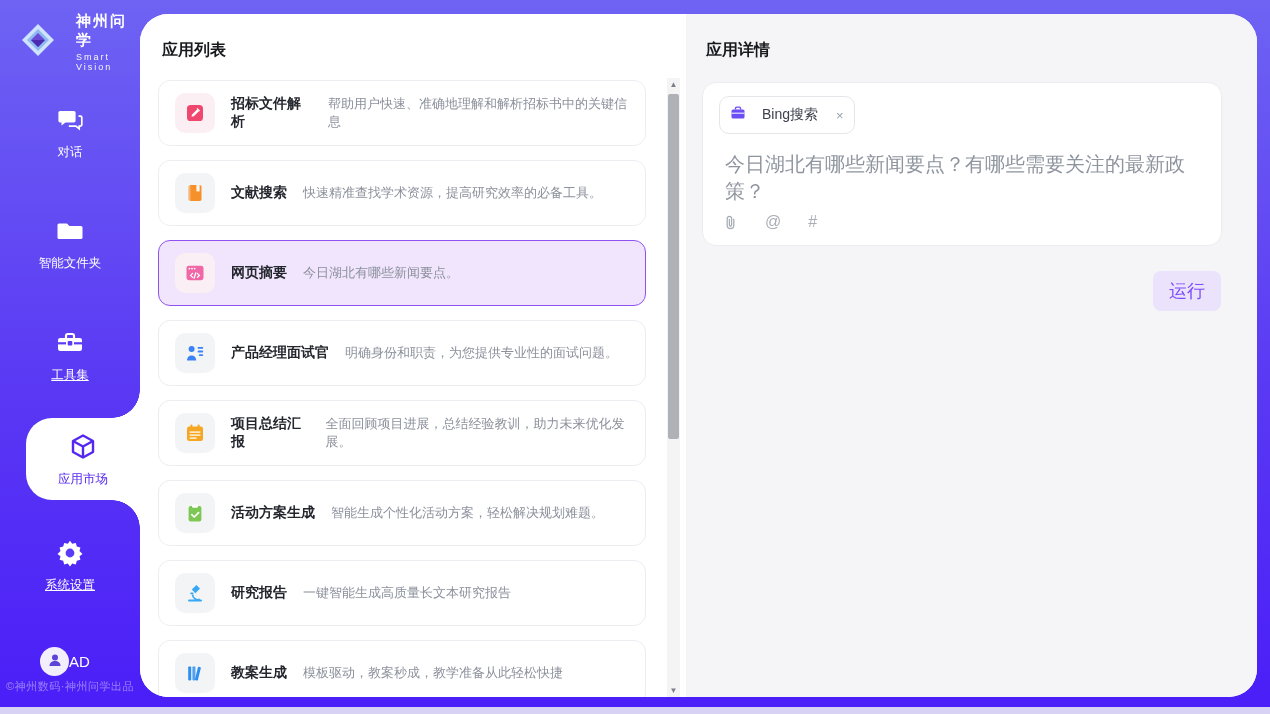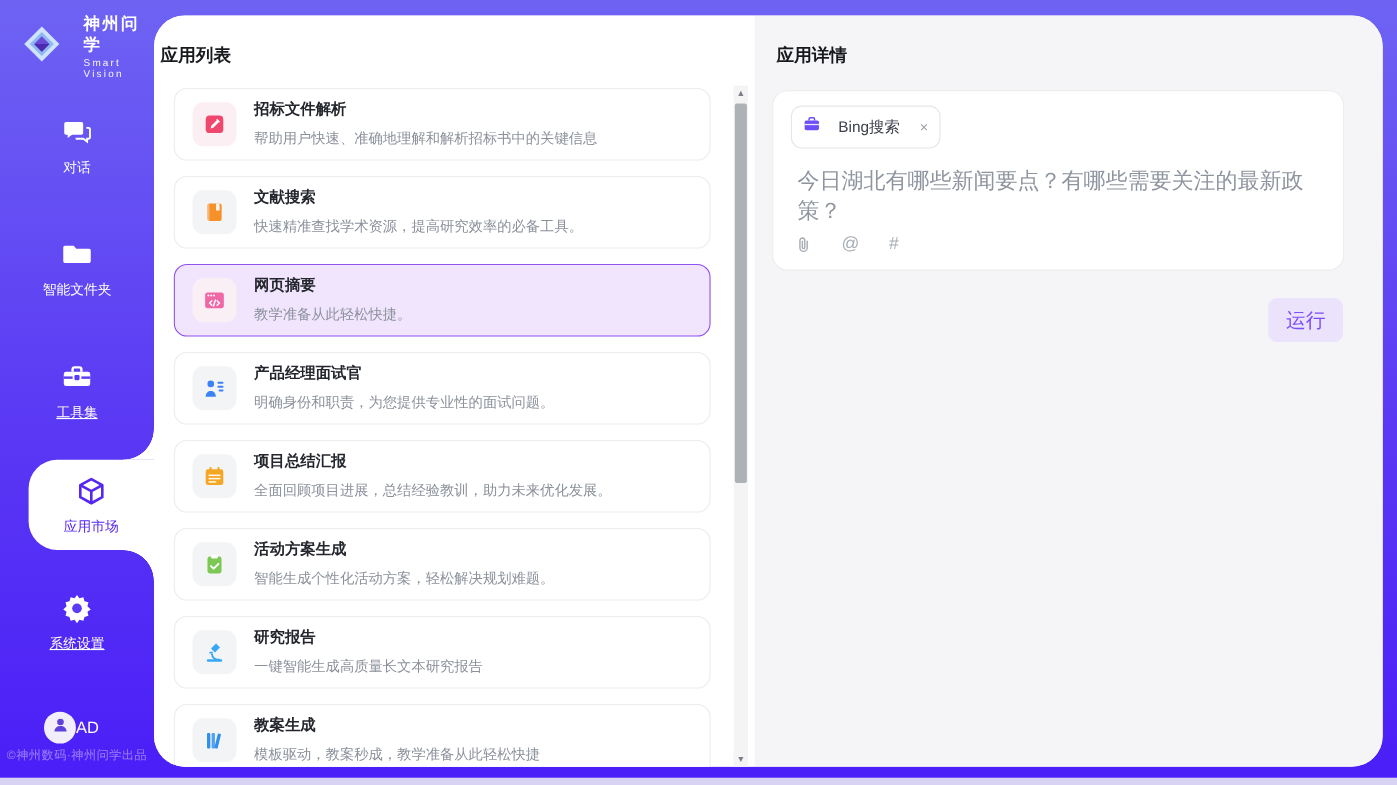--- a/index.html
+++ b/index.html
@@ -45,31 +45,31 @@
   .side-footer { position:absolute; left:0; top:679px; width:140px; text-align:center;
     font-size:11px; color:rgba(255,255,255,.42); letter-spacing:.5px; }
 
   
   .main-panel {
     position:absolute; left:140px; top:14px; width:1117px; height:683px;
     border-radius:28px; overflow:hidden; display:flex; background:#fff; z-index:1;
   }
   .list-panel { width:546px; background:#fff; position:relative; }
   .panel-title { font-size:16px; font-weight:bold; color:#17191D; }
-  .list-panel .panel-title { position:absolute; left:6px; top:26px; }
+  .list-panel .panel-title { position:absolute; left:22px; top:26px; }
 
   .cards { position:absolute; left:18px; top:66px; width:488px; display:flex; flex-direction:column; gap:14px; }
   .app-card {
     height:66px; background:#fff; border:1px solid #ECEDF0; border-radius:12px;
     display:flex; align-items:center; padding:0 16px; gap:16px; cursor:pointer; flex:0 0 auto;
   }
   .app-card.selected { background:#F1E5FD; border-color:#8F52F0; }
   .app-icon { width:40px; height:40px; border-radius:10px; display:flex; align-items:center; justify-content:center; flex:0 0 auto; }
   .app-icon svg { width:22px; height:22px; }
-  .app-texts { display:flex; flex-direction:column; gap:8px; }
+  .app-texts { display:flex; flex-direction:row; gap:16px; }
   .app-name { font-size:14px; font-weight:bold; color:#23262D; }
   .app-desc { font-size:13px; color:#8B909B; }
 
   
   .scrollbar { position:absolute; right:6px; top:64px; width:13px; height:619px; background:#F4F4F5; }
   .sb-btn { position:absolute; left:0; width:13px; height:13px; font-size:8px; color:#7B7F87;
     display:flex; align-items:center; justify-content:center; cursor:pointer; background:#F4F4F5; }
   .sb-up { top:0; } .sb-down { bottom:0; }
   .sb-thumb { position:absolute; left:1px; top:16px; width:11px; height:345px; background:#AEB1B6; border-radius:2px; cursor:grab; }
 
@@ -206,21 +206,21 @@
             <svg viewBox="0 0 22 22">
               <rect x="2.5" y="3.8" width="17" height="14.4" rx="2.4" fill="#F067A6"></rect>
               <circle cx="5.4" cy="6.6" r=".9" fill="#fff"></circle>
               <circle cx="8" cy="6.6" r=".9" fill="#fff"></circle>
               <circle cx="10.6" cy="6.6" r=".9" fill="#fff"></circle>
               <path d="M8.6 11.4l-2 2 2 2M13.4 11.4l2 2-2 2M11.8 10.8l-1.7 5.4" fill="none" stroke="#fff" stroke-width="1.3" stroke-linecap="round"></path>
             </svg>
           </span>
     <span class="app-texts">
       <span class="app-name">网页摘要</span>
-      <span class="app-desc">教学准备从此轻松快捷。</span>
+      <span class="app-desc">今日湖北有哪些新闻要点。</span>
     </span>
   </div>
         <div class="app-card">
     <span class="app-icon" style="background: rgb(243, 244, 246);">
             <svg viewBox="0 0 22 22">
               <circle cx="7.6" cy="7" r="3" fill="#3B82F6"></circle>
               <path d="M3 18.6c0-3.4 2.2-5.2 4.6-5.2s4.6 1.8 4.6 5.2z" fill="#3B82F6"></path>
               <rect x="13.6" y="5" width="5.6" height="1.8" rx=".9" fill="#3B82F6"></rect>
               <rect x="13.6" y="8.6" width="5.6" height="1.8" rx=".9" fill="#3B82F6"></rect>
               <rect x="14.8" y="12.2" width="4.4" height="1.8" rx=".9" fill="#3B82F6"></rect>

